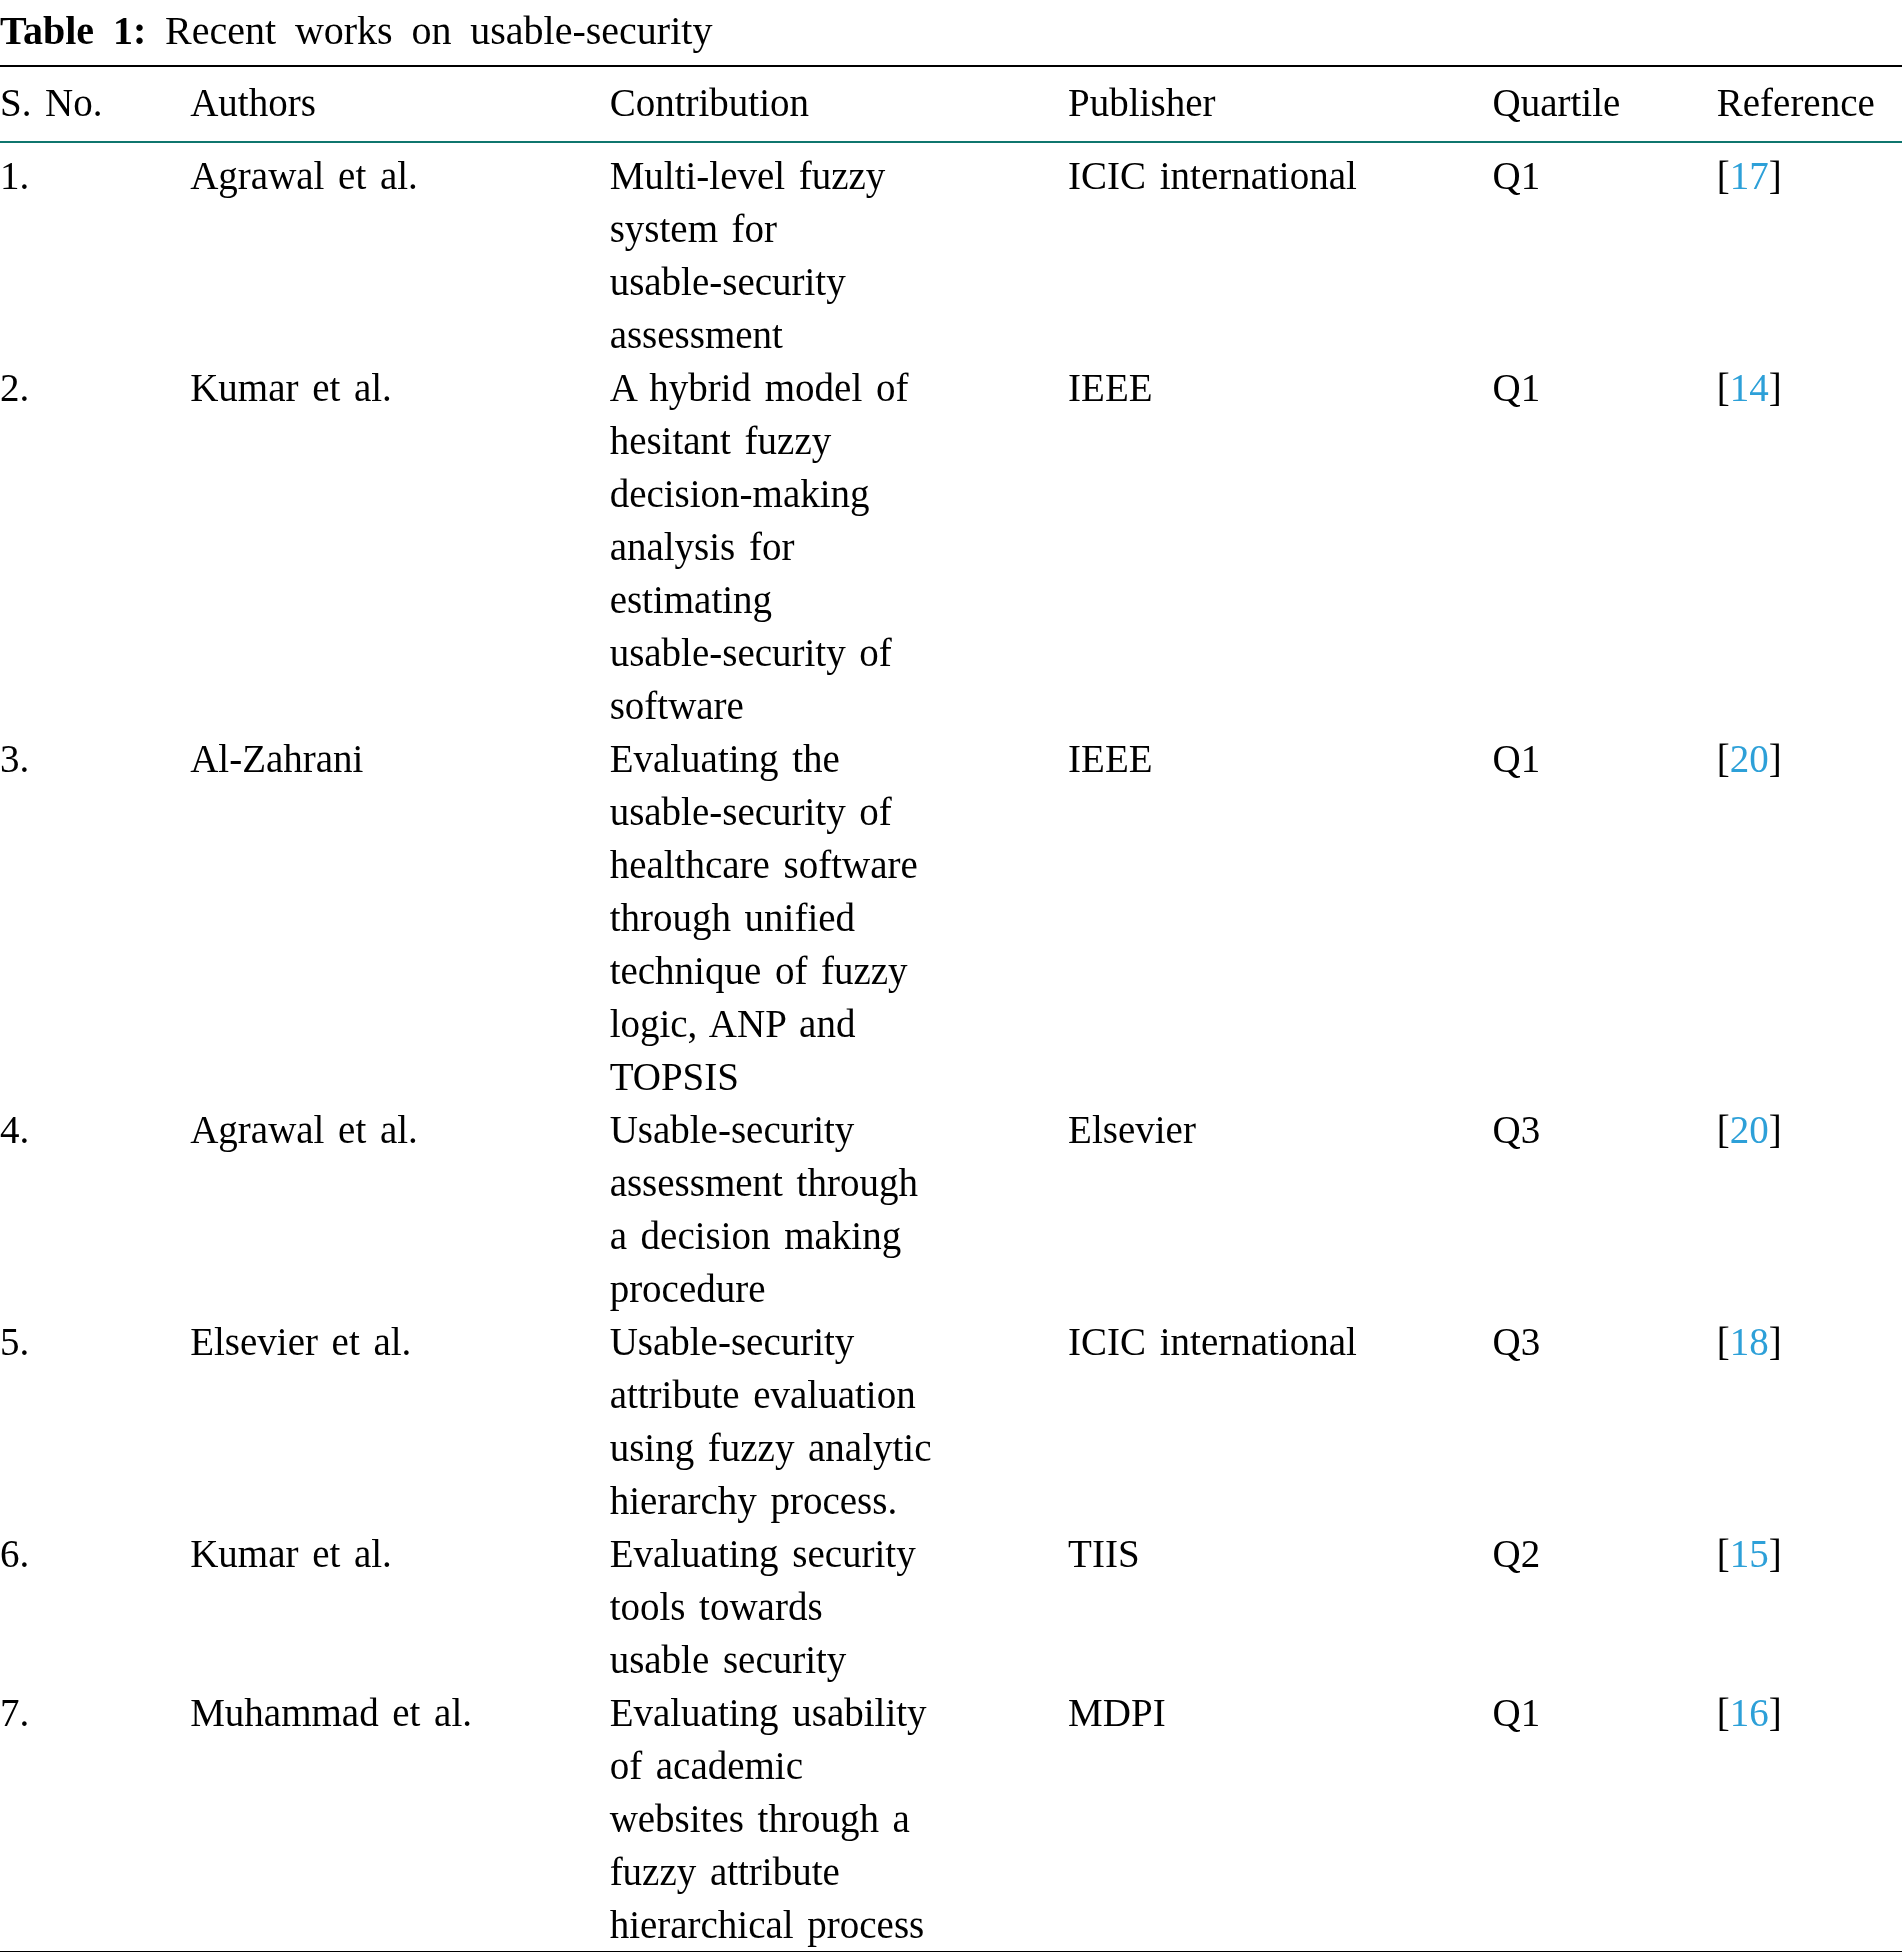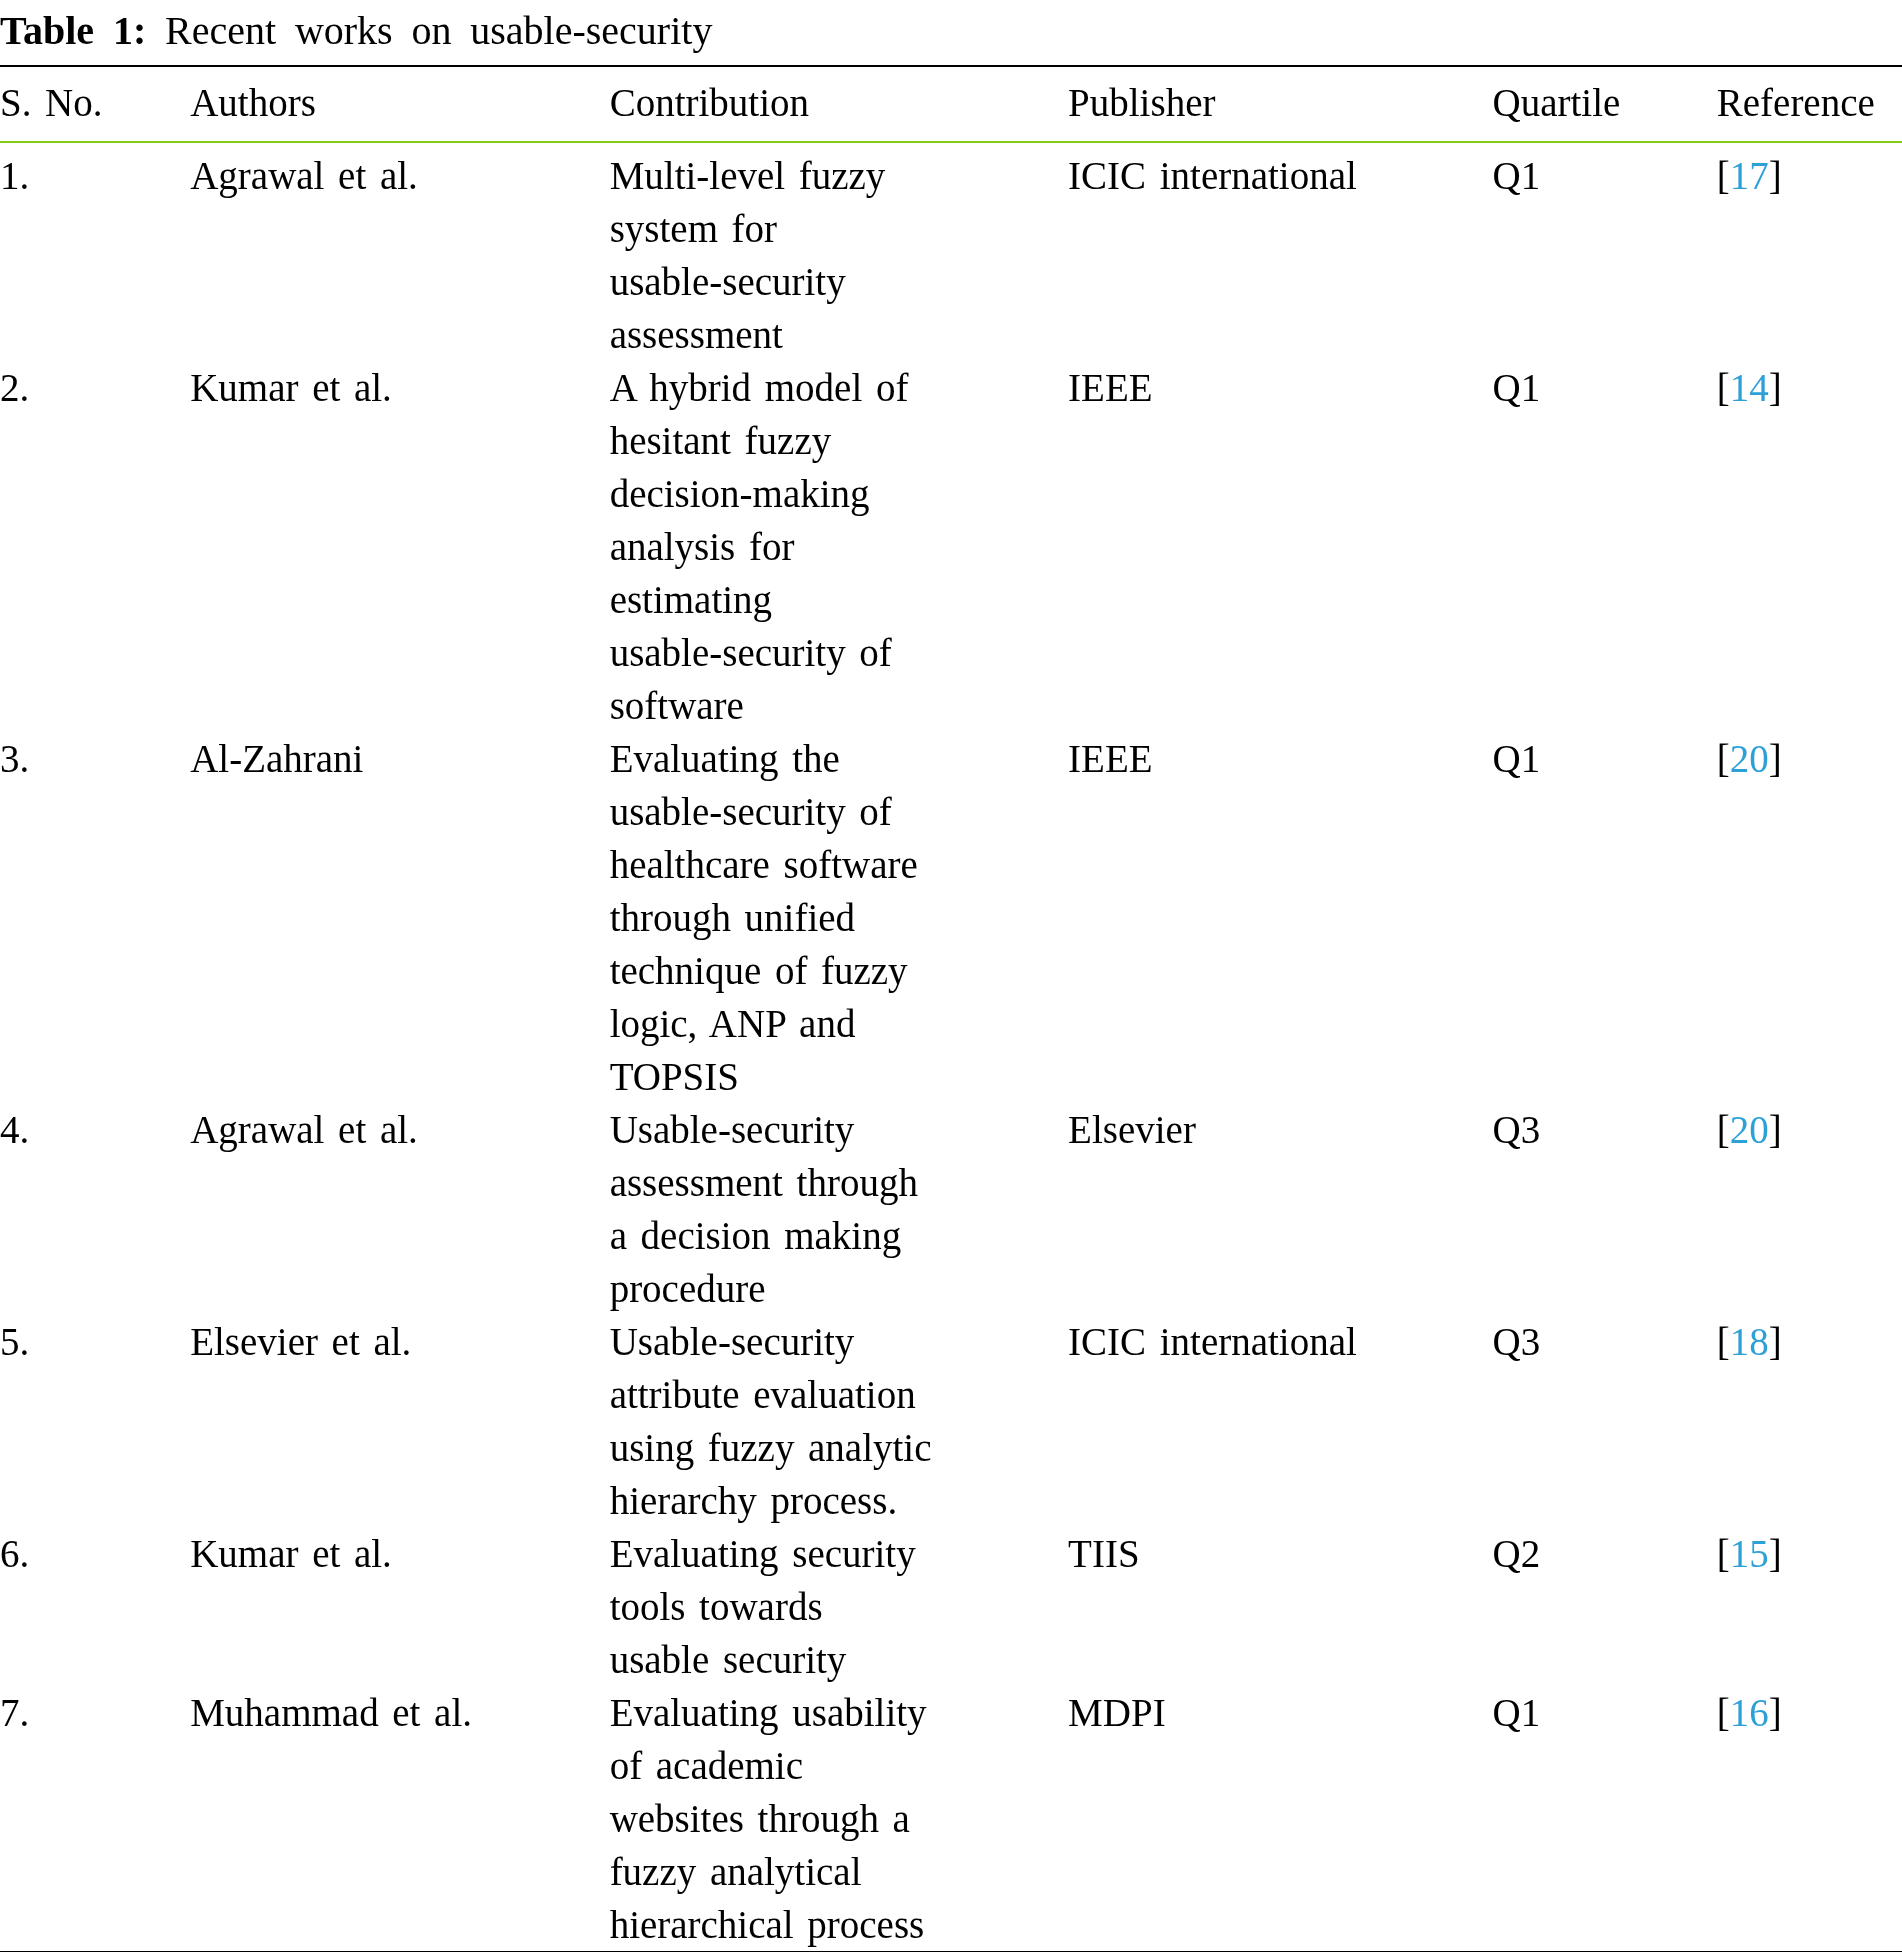--- a/index.html
+++ b/index.html
@@ -40,21 +40,21 @@
   col.c-auth  { width: 419px; }
   col.c-contr { width: 458px; }
   col.c-pub   { width: 424px; }
   col.c-quart { width: 224px; }
   col.c-ref   { width: 186px; }
   thead th {
     font-weight: normal;
     text-align: left;
     vertical-align: top;
     padding: 9.8px 0 11.7px 0;
-    border-bottom: 2px solid #84cc16;
+    border-bottom: 2px solid #0f766e;
   }
   tbody td {
     vertical-align: top;
     padding: 0;
   }
   tbody tr:first-child td {
     padding-top: 5.9px;
   }
   td.contrib {
     white-space: pre-line;
@@ -177,21 +177,21 @@
         <td>Q2</td>
         <td><span>[</span><a class="ref-num">15</a><span>]</span></td>
       </tr>
 
       <tr>
         <td>7.</td>
         <td>Muhammad et al.</td>
         <td class="contrib">Evaluating usability
 of academic
 websites through a
-fuzzy analytical
+fuzzy attribute
 hierarchical process</td>
         <td class="pub">MDPI</td>
         <td>Q1</td>
         <td><span>[</span><a class="ref-num">16</a><span>]</span></td>
       </tr>
 
     </tbody>
   </table>
 
 </div>

